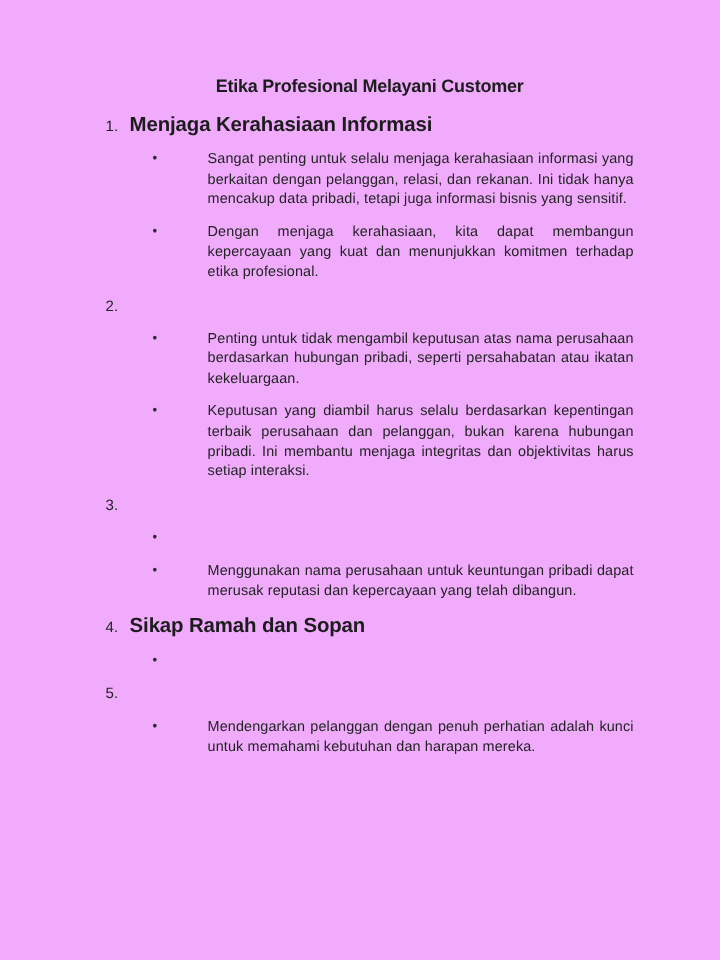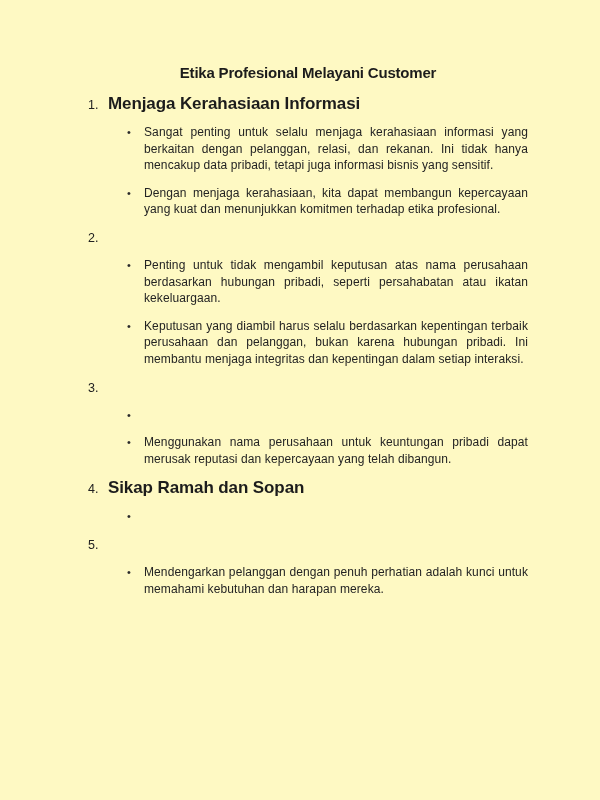--- a/index.html
+++ b/index.html
@@ -5,21 +5,21 @@
   * { margin: 0; padding: 0; box-sizing: border-box; }
   html, body { width: 600px; height: 800px; }
   body {
     background: #ffffff;
     font-family: "Liberation Sans", sans-serif;
     color: #212121;
   }
   .page {
     width: 600px;
     height: 800px;
-    background: #fef9c3;
+    background: #f0abfc;
     padding: 63px 72px 0 88px;
     overflow: hidden;
   }
   .doc-title {
     text-align: center;
     font-size: 15px;
     font-weight: bold;
     letter-spacing: -0.2px;
     line-height: 19px;
     margin-bottom: 13px;
@@ -54,20 +54,21 @@
     color: #2a2a2a;
     text-align: left;
   }
   .bullet-text {
     flex: 1;
     font-size: 12px;
     line-height: 16.6px;
     text-align: justify;
     letter-spacing: 0.1px;
     color: #232323;
+    margin-left: 29px;
   }
 </style>
 </head>
 <body>
 
 <div class="page">
 
   <h1 class="doc-title">Etika Profesional Melayani Customer</h1>
 
   <div class="section">
@@ -88,21 +89,21 @@
   <div class="section">
     <div class="section-heading">
       <span class="section-number">2.</span>
     </div>
     <div class="bullet">
       <span class="bullet-dot">•</span>
       <p class="bullet-text">Penting untuk tidak mengambil keputusan atas nama perusahaan berdasarkan hubungan pribadi, seperti persahabatan atau ikatan kekeluargaan.</p>
     </div>
     <div class="bullet">
       <span class="bullet-dot">•</span>
-      <p class="bullet-text">Keputusan yang diambil harus selalu berdasarkan kepentingan terbaik perusahaan dan pelanggan, bukan karena hubungan pribadi. Ini membantu menjaga integritas dan kepentingan dalam setiap interaksi.</p>
+      <p class="bullet-text">Keputusan yang diambil harus selalu berdasarkan kepentingan terbaik perusahaan dan pelanggan, bukan karena hubungan pribadi. Ini membantu menjaga integritas dan objektivitas harus setiap interaksi.</p>
     </div>
   </div>
 
   <div class="section">
     <div class="section-heading">
       <span class="section-number">3.</span>
     </div>
     <div class="bullet">
       <span class="bullet-dot">•</span>
     </div>

